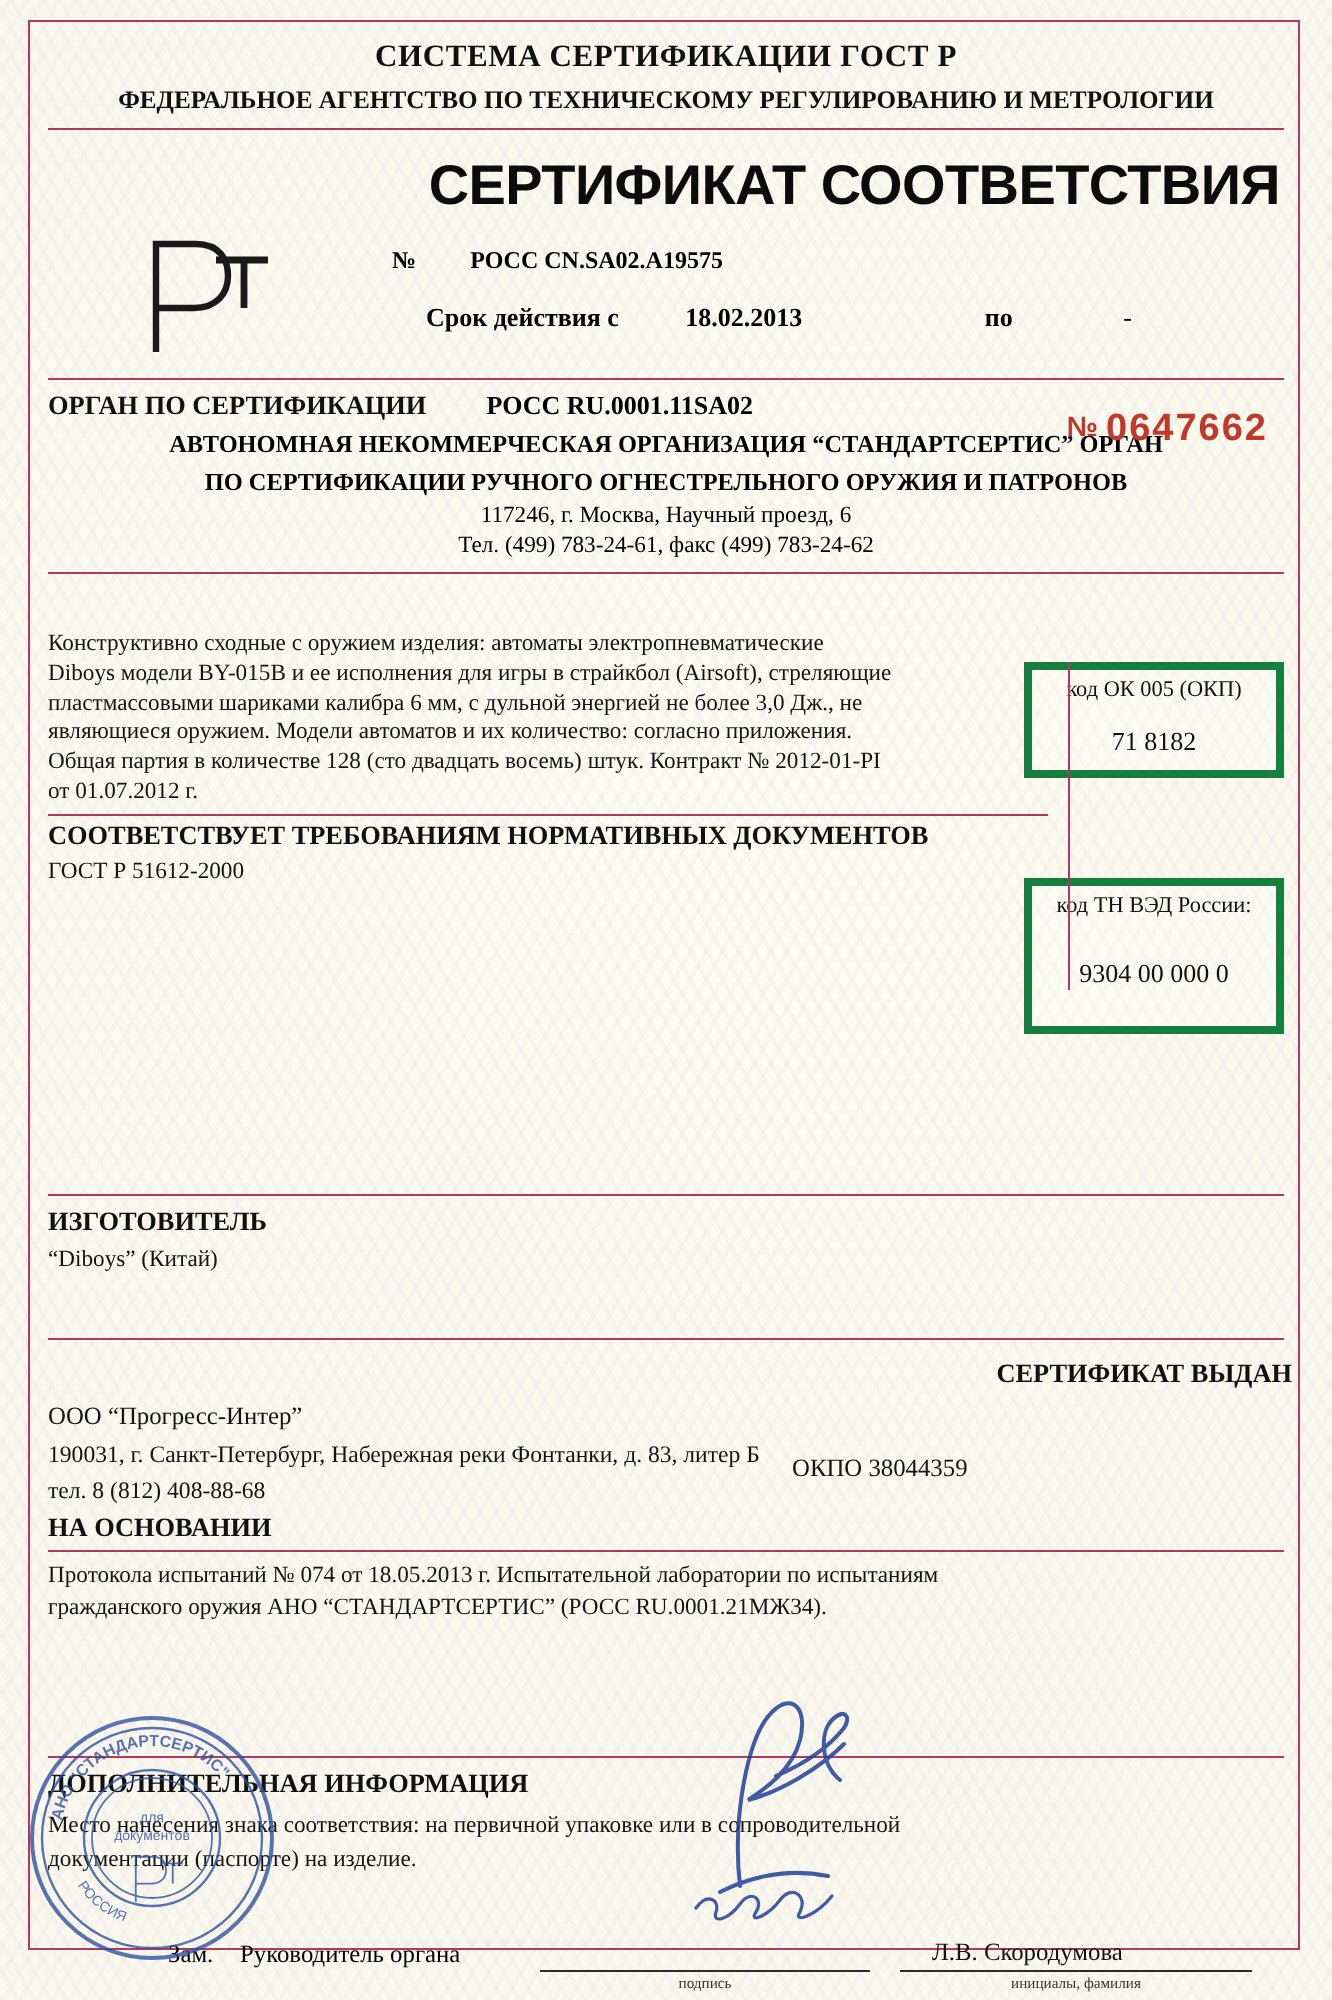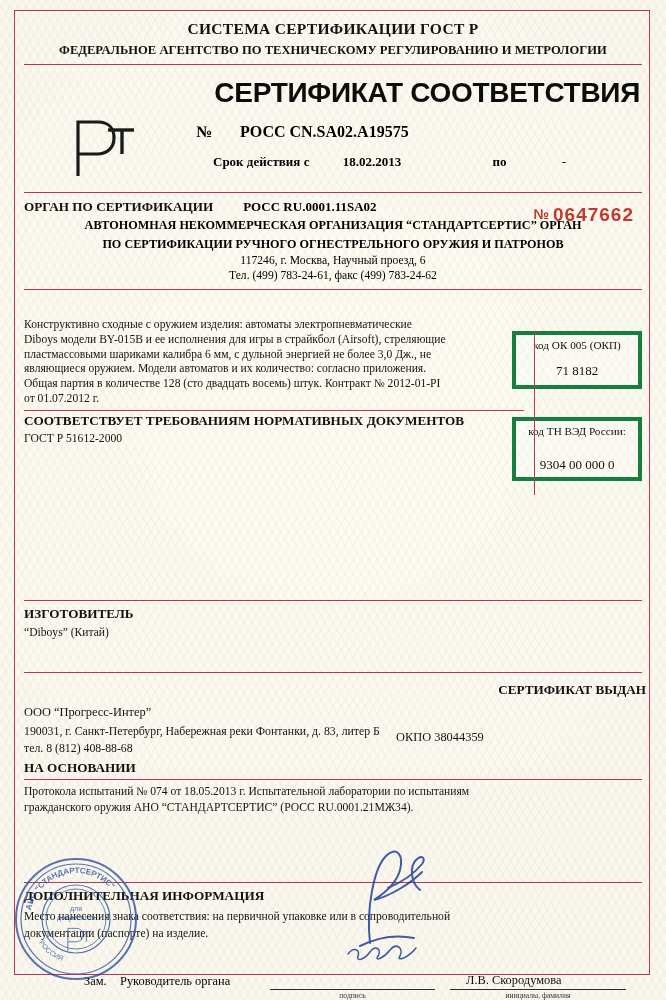--- a/index.html
+++ b/index.html
@@ -73,21 +73,21 @@
     font-family: "Liberation Sans", sans-serif;
     font-weight: bold;
     font-size: 28px;
     letter-spacing: -0.3px;
     margin-top: 12px;
     color: #0c0c0c;
   }
   .num-row {
     margin-top: 14px;
     padding-left: 176px;
-    font-size: 16px;
+    font-size: 12px;
     font-weight: bold;
   }
   .num-row .hash {
     font-weight: bold;
     margin-right: 24px;
   }
   .srok {
     margin-top: 13px;
     padding-left: 193px;
     font-size: 13px;
@@ -273,21 +273,21 @@
 
     <div class="rbox" style="top:317px; width:130px; height:58px;">
       <div class="cap">код ОК 005 (ОКП)</div>
       <div class="val">71 8182</div>
     </div>
 
     <div class="sect-rule" style="margin-top:3px; width:500px; margin-left:4px;"></div>
     <div class="lbl" style="margin-top:2px;">СООТВЕТСТВУЕТ ТРЕБОВАНИЯМ НОРМАТИВНЫХ ДОКУМЕНТОВ</div>
     <div class="body-txt" style="margin-top:3px;">ГОСТ Р 51612-2000</div>
 
-    <div class="rbox" style="top:403px; width:130px; height:64px;">
+    <div class="rbox" style="top:425px; width:130px; height:78px;">
       <div class="cap">код ТН ВЭД России:</div>
       <div class="val" style="padding-top:20px;">9304 00 000 0</div>
     </div>
 
     <div class="vline" style="left:514px; top:317px; height:164px;"></div>
 
     <div class="sect-rule" style="margin-top:153px;"></div>
     <div class="lbl" style="margin-top:5px;">ИЗГОТОВИТЕЛЬ</div>
     <div class="body-txt" style="margin-top:4px;">“Diboys” (Китай)</div>
 

